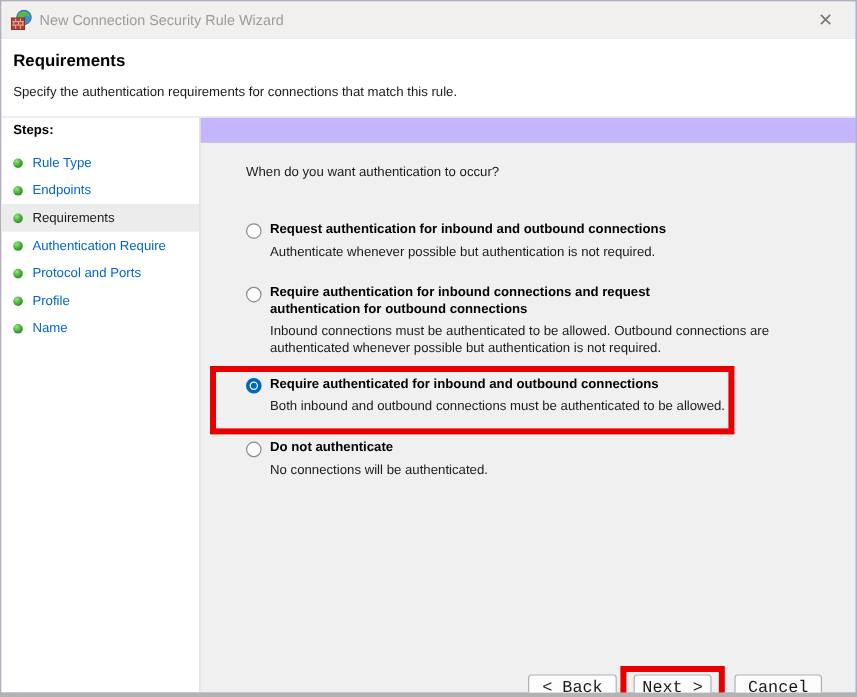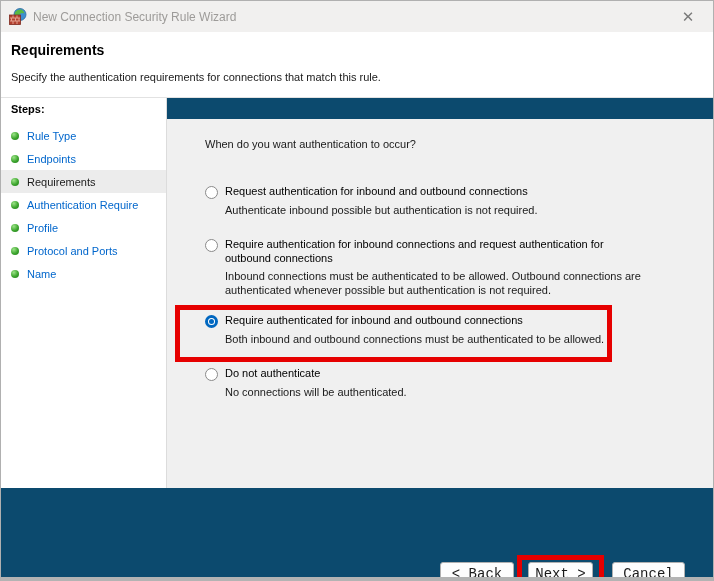--- a/index.html
+++ b/index.html
@@ -1,19 +1,19 @@
 <!DOCTYPE html>
 <html><head>
 <meta charset="utf-8">
 <style>
   * { box-sizing: border-box; margin: 0; padding: 0; }
   html,body { width: 714px; height: 581px; font-family: "Liberation Sans", sans-serif; }
   .window {
     position: relative; width: 714px; height: 581px;
-    background: #0c4a6e;
+    background: #c4b5fd;
     border: 1px solid #b0b0b0;
     border-bottom: 4px solid #b3b3b3;
     overflow: hidden;
   }
   
   .titlebar {
     height: 31px; background: #f1f0ef;
     display: flex; align-items: center;
     padding: 0 8px; position: relative;
   }
@@ -25,21 +25,21 @@
     color: #7a7a7a; font-size: 15px; cursor: default;
   }
   
   .header {
     height: 66px; background: #ffffff; border-bottom: 1px solid #e2e2e2;
     padding: 8px 10px;
   }
   .header .page-title { font-size: 14px; font-weight: bold; color: #000; margin-top: 2px; }
   .header .page-subtitle { font-size: 11px; color: #1a1a1a; margin-top: 13px; }
   
-  .main { display: flex; height: 390px; }
+  .main { display: flex; height: 479px; }
   .sidebar {
     width: 166px; background: #ffffff; border-right: 1px solid #dcdcdc;
     padding-top: 5px; flex: 0 0 auto;
   }
   .steps-label { font-size: 11px; font-weight: bold; color: #000; padding: 0 10px; height: 16px; }
   .steps-list { list-style: none; margin-top: 5px; }
   .step-item {
     height: 23px; display: flex; align-items: center; gap: 8px; padding-left: 10px;
     font-size: 11px; color: #0066cc; cursor: pointer; text-align: right;
   }
@@ -57,21 +57,21 @@
     width: 13px; height: 13px; border-radius: 50%;
     border: 1px solid #8a8a8a; background: #fff; margin-top: 2px; flex: 0 0 auto;
     position: relative; cursor: pointer;
   }
   .radio.selected { border: 3px solid #0067c0; }
   .radio.selected::after {
     content: ""; position: absolute; left: 1px; top: 1px;
     width: 5px; height: 5px; border-radius: 50%; background: #0067c0;
   }
   .opt-label {
-    font-size: 11px; font-weight: normal; color: #000; margin-left: 7px;
+    font-size: 11px; font-weight: bold; color: #000; margin-left: 7px;
     max-width: 392px; line-height: 14px; cursor: pointer;
   }
   .opt-desc {
     font-size: 11px; color: #1a1a1a; margin-left: 20px; margin-top: 4px;
     max-width: 440px; line-height: 14px;
   }
   .opt1 { top: 65px; }
   .opt2 { top: 118px; }
   .opt3 { top: 194px; }
   .opt4 { top: 247px; }
@@ -141,42 +141,42 @@
         <li class="step-item current">
           <span class="bullet"></span>
           <span>Requirements</span>
         </li>
         <li class="step-item">
           <span class="bullet"></span>
           <span>Authentication Require</span>
         </li>
         <li class="step-item">
           <span class="bullet"></span>
+          <span>Protocol and Ports</span>
+        </li>
+        <li class="step-item">
+          <span class="bullet"></span>
           <span>Profile</span>
-        </li>
-        <li class="step-item">
-          <span class="bullet"></span>
-          <span>Protocol and Ports</span>
         </li>
         <li class="step-item">
           <span class="bullet"></span>
           <span>Name</span>
         </li>
       </ul>
     </div>
 
     <div class="content">
       <div class="question">When do you want authentication to occur?</div>
 
       <div class="option opt1">
         <div class="opt-row">
           <div class="radio"></div>
           <div class="opt-label">Request authentication for inbound and outbound connections</div>
         </div>
-        <div class="opt-desc">Authenticate inbound possible but authentication is not required.</div>
+        <div class="opt-desc">Authenticate whenever possible but authentication is not required.</div>
       </div>
 
       <div class="option opt2">
         <div class="opt-row">
           <div class="radio"></div>
           <div class="opt-label">Require authentication for inbound connections and request authentication for outbound connections</div>
         </div>
         <div class="opt-desc">Inbound connections must be authenticated to be allowed. Outbound connections are authenticated whenever possible but authentication is not required.</div>
       </div>
 

